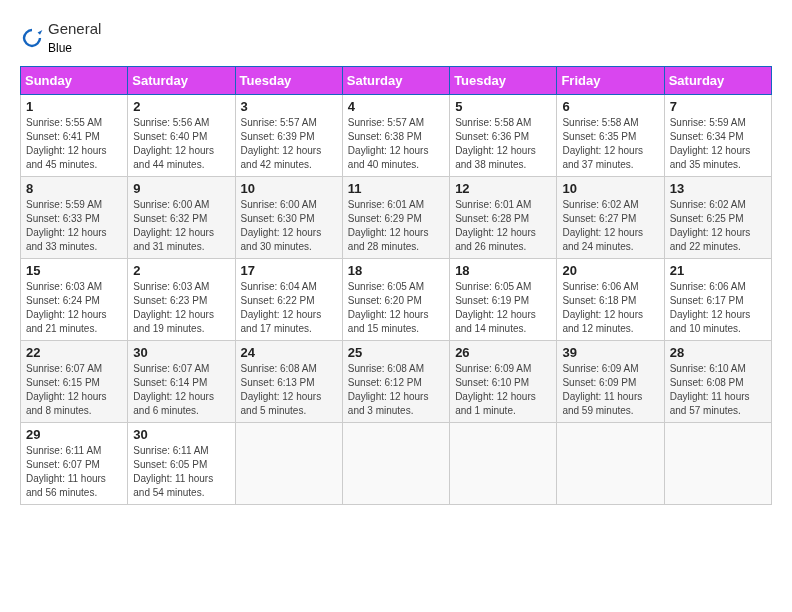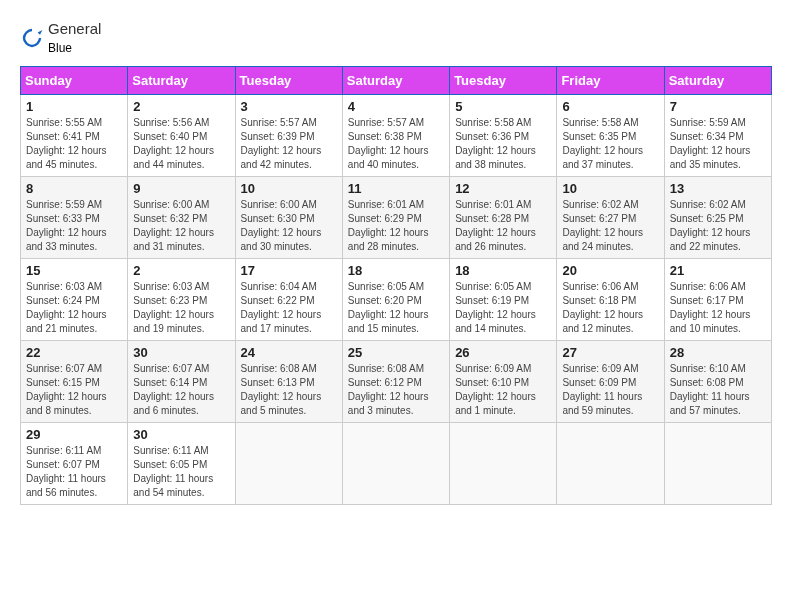--- a/index.html
+++ b/index.html
@@ -326,21 +326,21 @@
         </td>
         <td>
           <span class="day-number">26</span>
         <div class="day-info">
           Sunrise: 6:09 AM<br>
           Sunset: 6:10 PM<br>
           Daylight: 12 hours and 1 minute.
         </div>
         </td>
         <td>
-          <span class="day-number">27</span>
+          <span class="day-number">39</span>
         <div class="day-info">
           Sunrise: 6:09 AM<br>
           Sunset: 6:09 PM<br>
           Daylight: 11 hours and 59 minutes.
         </div>
         </td>
         <td>
           <span class="day-number">28</span>
         <div class="day-info">
           Sunrise: 6:10 AM<br>

